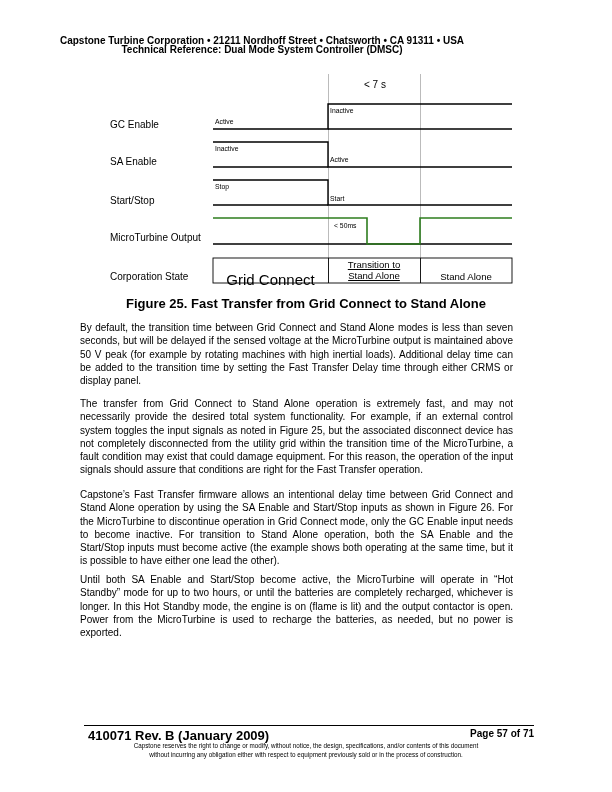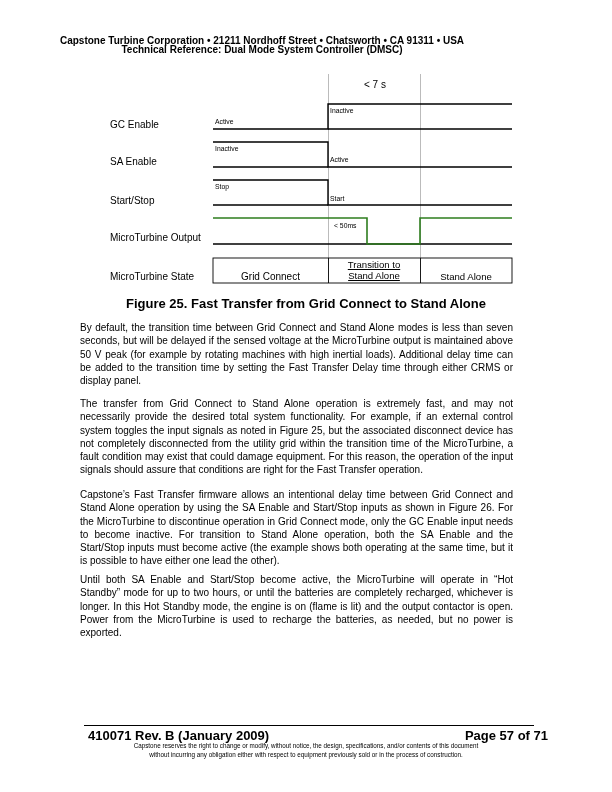--- a/index.html
+++ b/index.html
@@ -11,21 +11,21 @@
   .hdr2 { top: 45px; }
   .diagram { position: absolute; left: 0; top: 0; width: 612px; height: 300px; }
   .sig-label { position: absolute; left: 110px; font-size: 10px; }
   .small { position: absolute; font-size: 6.8px; }
   .caption { position: absolute; top: 296px; left: 0; width: 612px; text-align: center;
              font-weight: bold; font-size: 13px; }
   .para { position: absolute; left: 80px; width: 433px; font-size: 10px; line-height: 13.3px;
           text-align: justify; margin: 0; }
   .footer-rule { position: absolute; left: 84px; top: 725px; width: 450px; height: 0; border-top: 1px solid #000; }
   .foot-left { position: absolute; left: 88px; top: 728px; font-weight: bold; font-size: 13px; }
-  .foot-right { position: absolute; right: 64px; top: 728px; font-weight: bold; font-size: 13px; }
+  .foot-right { position: absolute; right: 78px; top: 728px; font-weight: bold; font-size: 10px; }
   .foot-note { position: absolute; left: 0; width: 612px; text-align: center; font-size: 6.3px; line-height: 8.5px; top: 742px; }
 </style>
 </head>
 <body>
 
 <div class="hdr hdr1">Capstone Turbine Corporation • 21211 Nordhoff Street • Chatsworth • CA 91311 • USA</div>
 <div class="hdr hdr2">Technical Reference: Dual Mode System Controller (DMSC)</div>
 
 <div class="diagram">
   <svg width="612" height="300" style="position:absolute;left:0;top:0">
@@ -60,22 +60,22 @@
   <div class="small" style="left:215px;top:145px">Inactive</div>
   <div class="small" style="left:330px;top:156px">Active</div>
 
   <div class="sig-label" style="top:195px">Start/Stop</div>
   <div class="small" style="left:215px;top:183px">Stop</div>
   <div class="small" style="left:330px;top:195px">Start</div>
 
   <div class="sig-label" style="top:232px">MicroTurbine Output</div>
   <div class="small" style="left:334px;top:222px">&lt; 50ms</div>
 
-  <div class="sig-label" style="top:271px">MicroTurbine State</div>
-  <div style="position:absolute;left:213px;width:115px;top:271px;text-align:center;font-size:10px;">Grid Connect</div>
+  <div class="sig-label" style="top:271px">Corporation State</div>
+  <div style="position:absolute;left:213px;width:115px;top:271px;text-align:center;font-size:15px;">Grid Connect</div>
   <div style="position:absolute;left:328px;width:92px;top:259px;text-align:center;font-size:9.6px;line-height:11px;text-decoration:underline;">
     <div>Transition to</div>
     <div>Stand Alone</div>
   </div>
   <div style="position:absolute;left:420px;width:92px;top:271px;text-align:center;font-size:9.6px;">Stand Alone</div>
 </div>
 
 <div class="caption">Figure 25. Fast Transfer from Grid Connect to Stand Alone</div>
 
 <p class="para" style="top:321px">By default, the transition time between Grid Connect and Stand Alone modes is less than seven seconds, but will be delayed if the sensed voltage at the MicroTurbine output is maintained above 50 V peak (for example by rotating machines with high inertial loads). Additional delay time can be added to the transition time by setting the Fast Transfer Delay time through either CRMS or display panel.</p>

